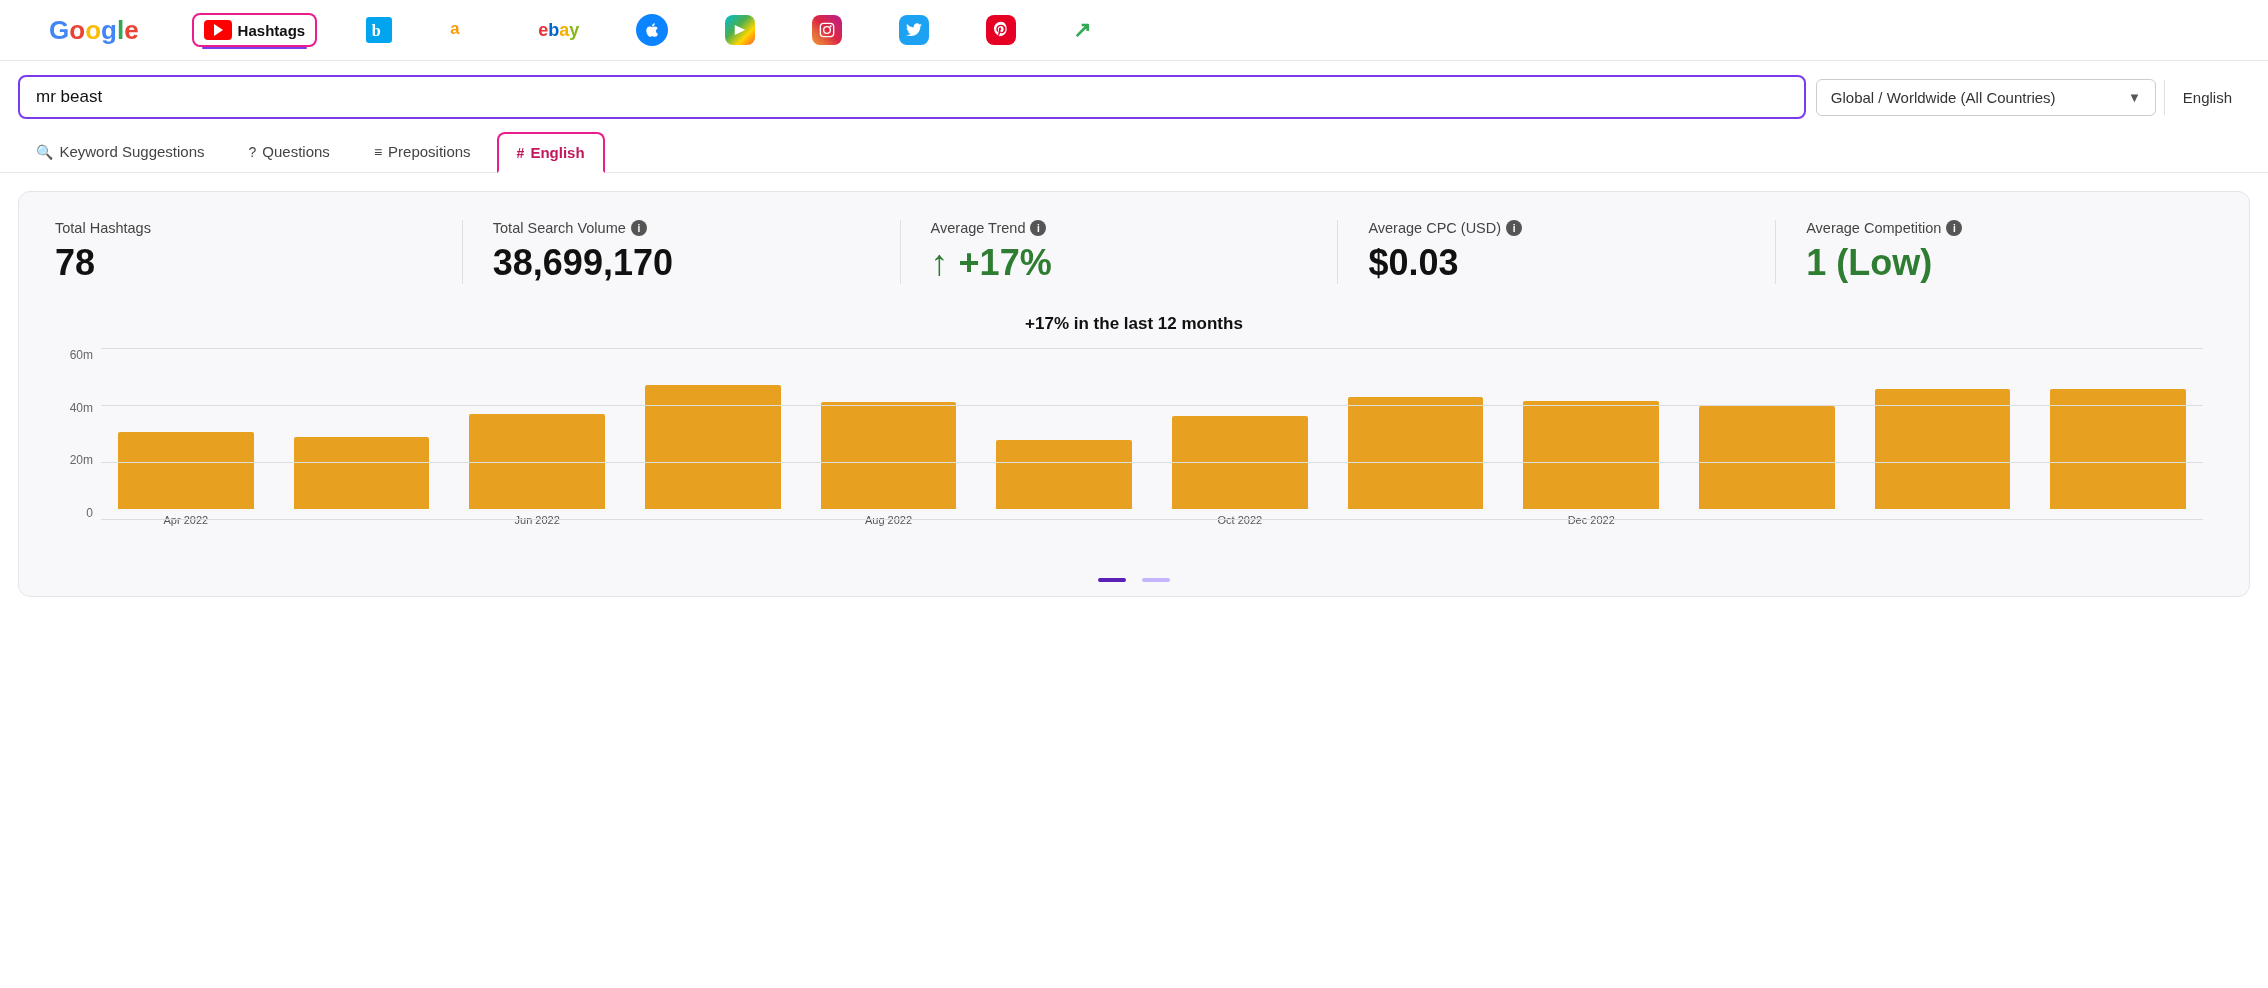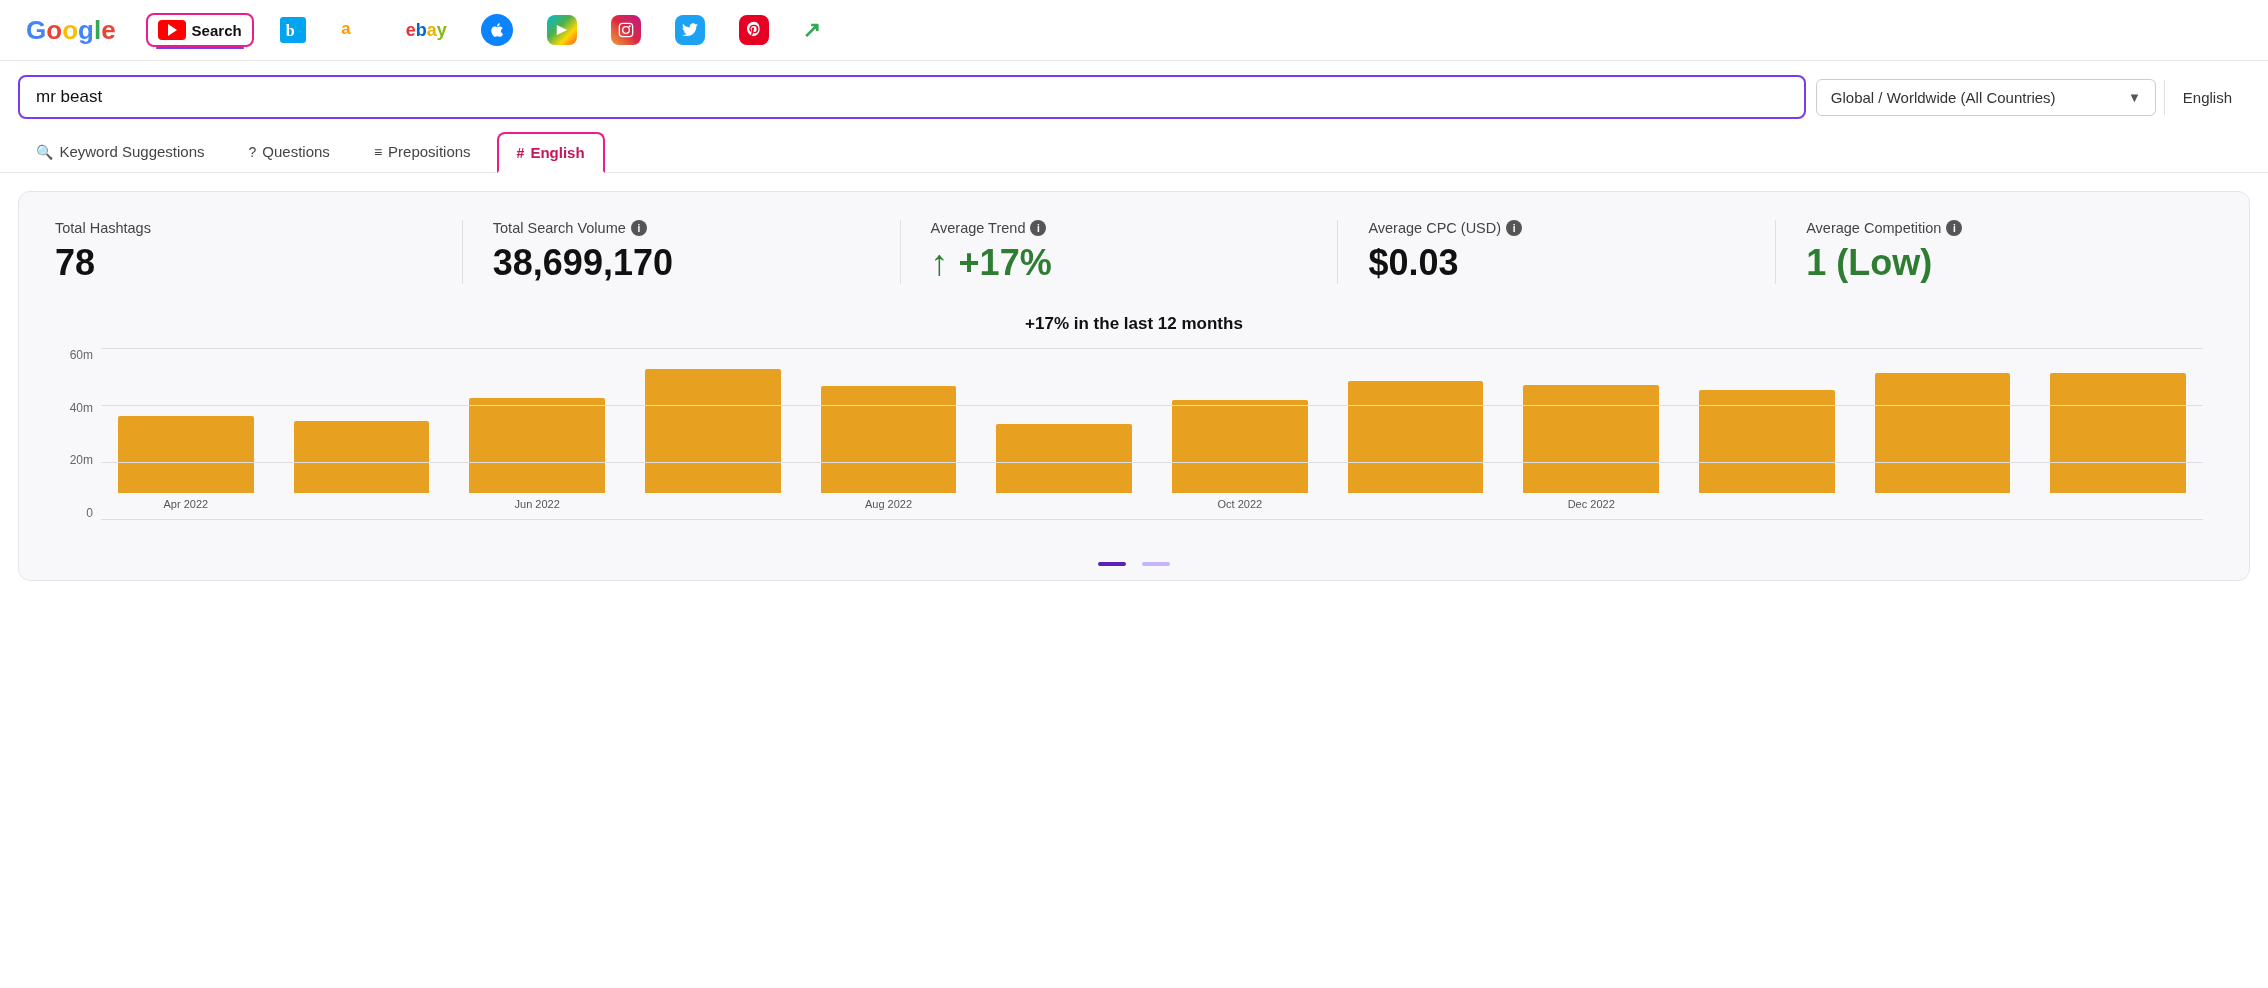--- a/index.html
+++ b/index.html
@@ -33,20 +33,21 @@
     .nav-logo-google span:nth-child(6) { color: #EA4335; }
 
     .nav-item {
       display: flex;
       align-items: center;
       justify-content: center;
       cursor: pointer;
       border-radius: 6px;
       padding: 4px 8px;
       position: relative;
+      margin-left: 23px;
     }
     .nav-item.active-youtube {
       border: 2.5px solid #e91e8c;
       border-radius: 8px;
     }
     .nav-icon-yt {
       display: flex;
       align-items: center;
       gap: 6px;
       font-size: 15px;
@@ -258,21 +259,21 @@
 
   <div class="nav-item">
     <div class="nav-logo-google">
       <span>G</span><span>o</span><span>o</span><span>g</span><span>l</span><span>e</span>
     </div>
   </div>
 
   <div class="nav-item active-youtube" style="padding: 5px 10px; position:relative;">
     <div class="nav-icon-yt">
       <div class="yt-play"></div>
-      <span>Search</span>
+      <span>Hashtags</span>
     </div>
     <div class="nav-divider-underline"></div>
   </div>
 
   <div class="nav-item">
     <svg width="26" height="26" viewBox="0 0 32 32">
       <rect width="32" height="32" rx="4" fill="#00a4ef"></rect>
       <text x="7" y="23" font-size="20" font-weight="900" fill="white" font-family="serif">b</text>
     </svg>
   </div>
@@ -422,21 +423,21 @@
 
       <div style="flex:1;position:relative;">
 
         <div style="position:absolute;top:0;left:0;right:0;height:172px;display:flex;flex-direction:column;justify-content:space-between;pointer-events:none;">
           <div style="width:100%;height:1px;background:#ddd;"></div>
           <div style="width:100%;height:1px;background:#ddd;"></div>
           <div style="width:100%;height:1px;background:#ddd;"></div>
           <div style="width:100%;height:1px;background:#ddd;"></div>
         </div>
 
-        <div id="chart-bars" style="display:flex;gap:6px;height:200px;padding-bottom:28px;">
+        <div id="chart-bars" style="display:flex;gap:6px;height:200px;padding-bottom:28px;margin-top:16px;">
 
         <div style="flex: 1 1 0%; display: flex; flex-direction: column; align-items: center; justify-content: flex-end; height: 100%;">
               <div style="width: 80%; height: 77px; background: rgb(232, 160, 32); border-radius: 2px 2px 0px 0px;"></div>
               <div style="font-size: 11px; color: rgb(85, 85, 85); margin-top: 5px; white-space: nowrap; text-align: center; height: 22px;">Apr 2022</div>
             </div>
             <div style="flex: 1 1 0%; display: flex; flex-direction: column; align-items: center; justify-content: flex-end; height: 100%;">
               <div style="width: 80%; height: 72px; background: rgb(232, 160, 32); border-radius: 2px 2px 0px 0px;"></div>
               <div style="font-size: 11px; color: rgb(85, 85, 85); margin-top: 5px; white-space: nowrap; text-align: center; height: 22px;"></div>
             </div>
             <div style="flex: 1 1 0%; display: flex; flex-direction: column; align-items: center; justify-content: flex-end; height: 100%;">

